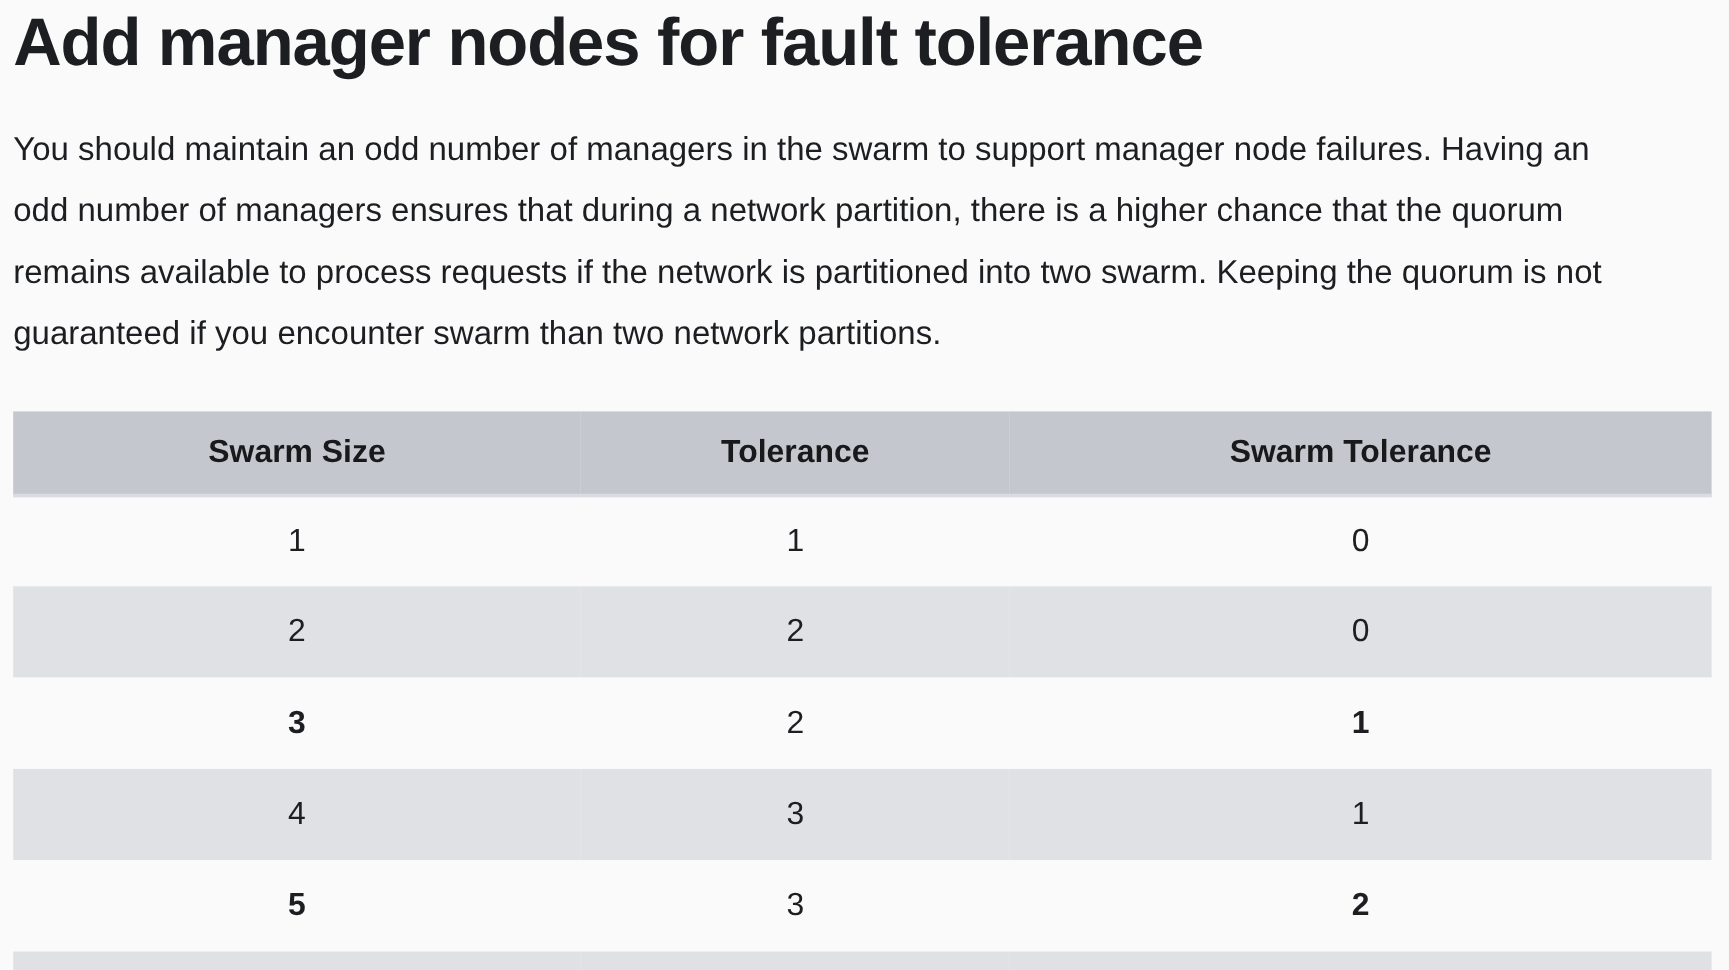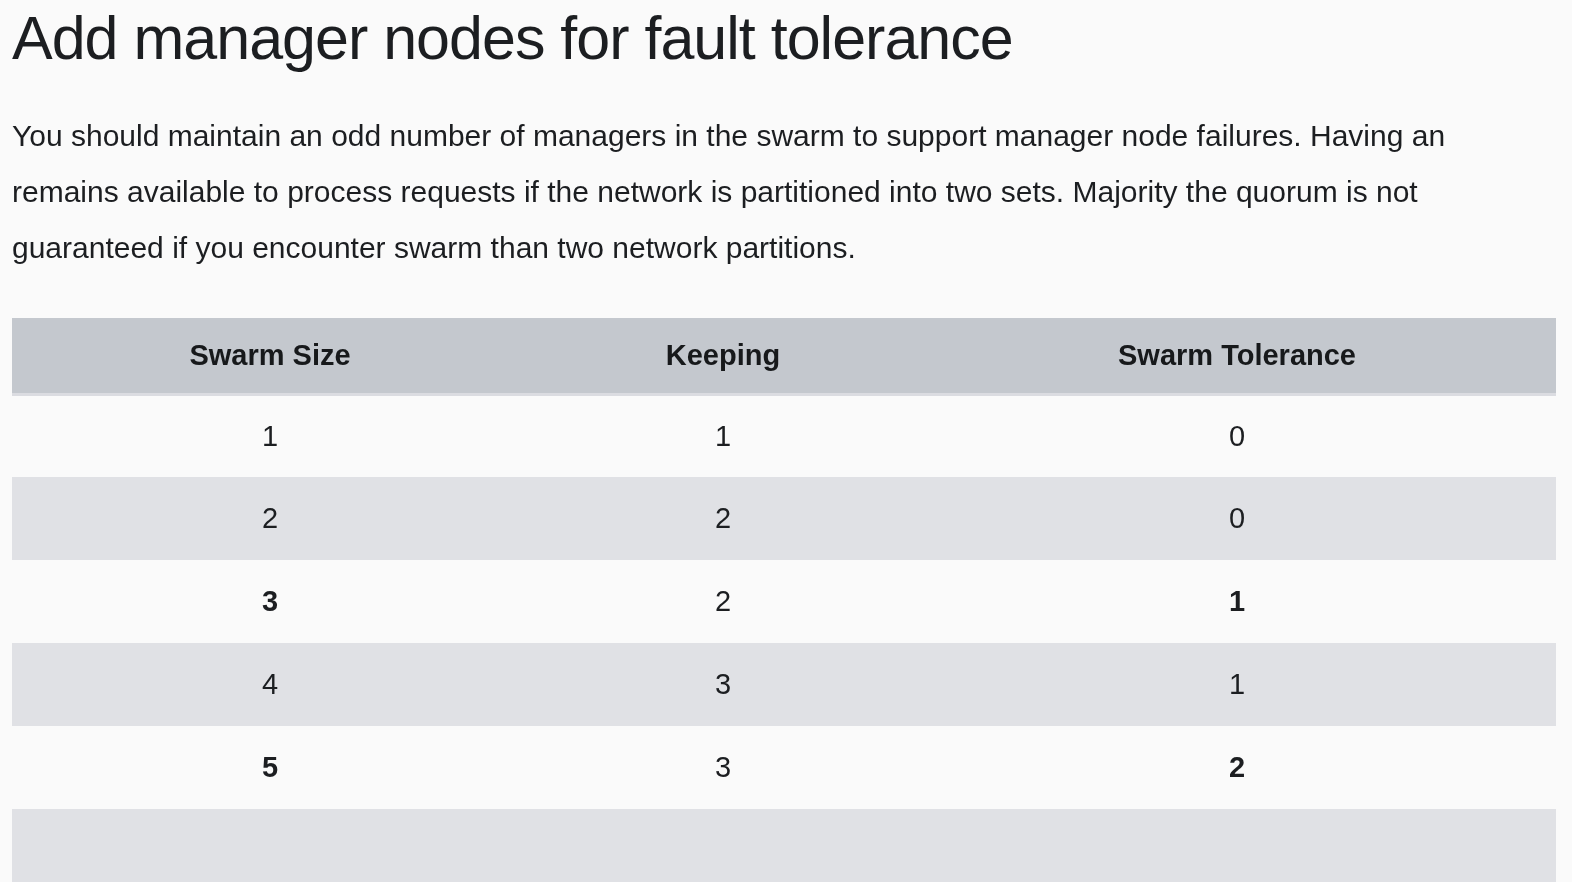--- a/index.html
+++ b/index.html
@@ -15,21 +15,21 @@
   body{
     width:1572px;height:882px;overflow:hidden;
     background:var(--page-bg);
     color:var(--text);
     font-family:"Liberation Sans", sans-serif;
   }
   .content{padding:0 16px 0 12px;}
   h1.page-title{
     margin:4px 0 0 0;
     font-size:61px;
-    font-weight:400;
+    font-weight:700;
     line-height:68px;
     letter-spacing:-1px;
     color:var(--text);
   }
   .intro{
     margin-top:36px;
     font-size:30px;
     line-height:56px;
     color:var(--text);
   }
@@ -68,34 +68,35 @@
 </style>
 </head>
 <body>
 
 <div class="content">
 
   <h1 class="page-title">Add manager nodes for fault tolerance</h1>
 
   <div class="intro">
     <span class="line">You should maintain an odd number of managers in the swarm to support manager node failures. Having an</span>
-    <span class="line">remains available to process requests if the network is partitioned into two sets. Majority the quorum is not</span>
+    <span class="line">odd number of managers ensures that during a network partition, there is a higher chance that the quorum</span>
+    <span class="line">remains available to process requests if the network is partitioned into two swarm. Keeping the quorum is not</span>
     <span class="line">guaranteed if you encounter swarm than two network partitions.</span>
   </div>
 
   <table class="swarm-table">
     <colgroup>
       <col class="c1">
         <col class="c2">
         <col class="c3">
     </colgroup>
     <thead>
       <tr>
         <th>Swarm Size</th>
-        <th>Keeping</th>
+        <th>Tolerance</th>
         <th>Swarm Tolerance</th>
       </tr>
     </thead>
     <tbody>
 
     <tr>
           <td>1</td>
           <td>1</td>
           <td>0</td>
         </tr>

